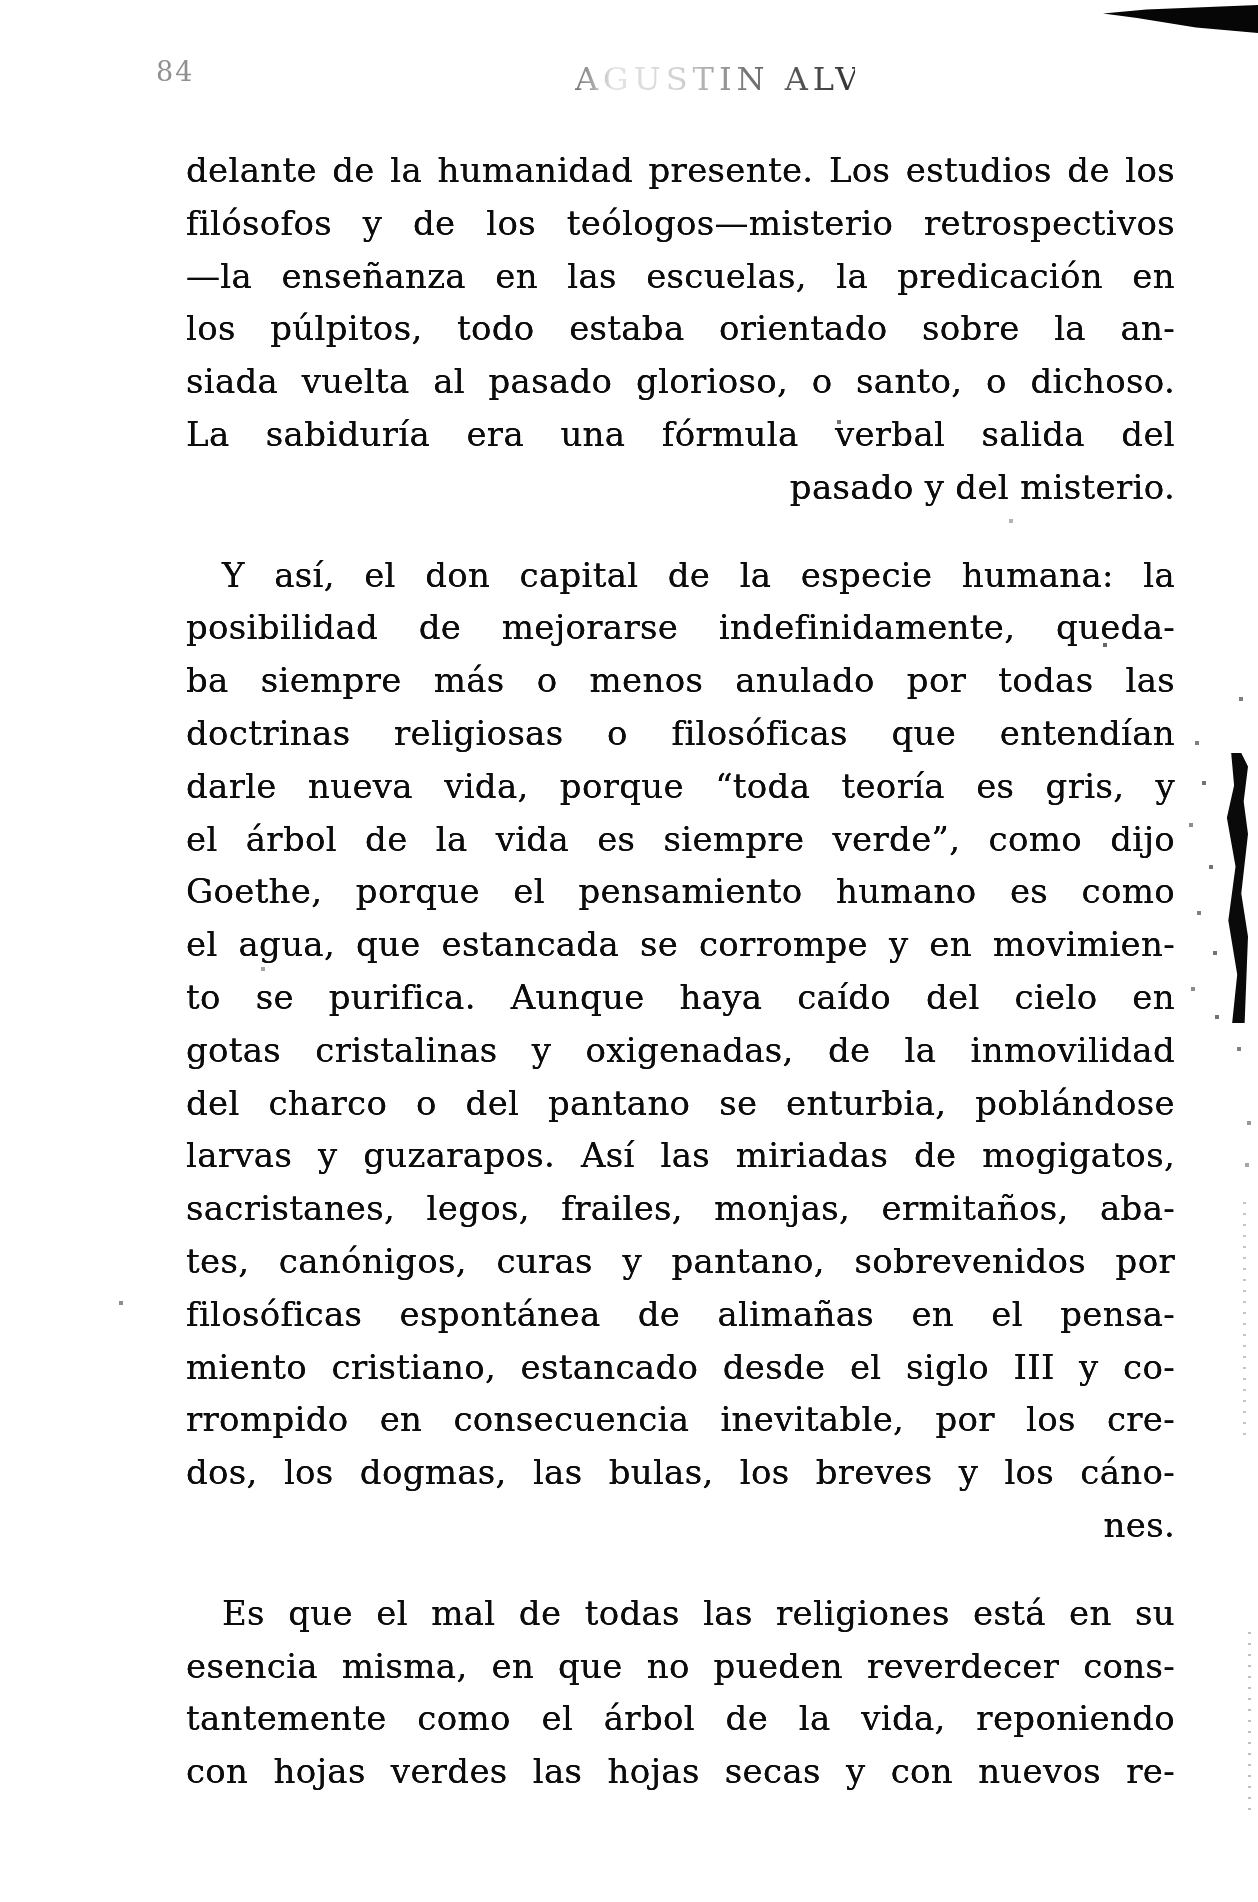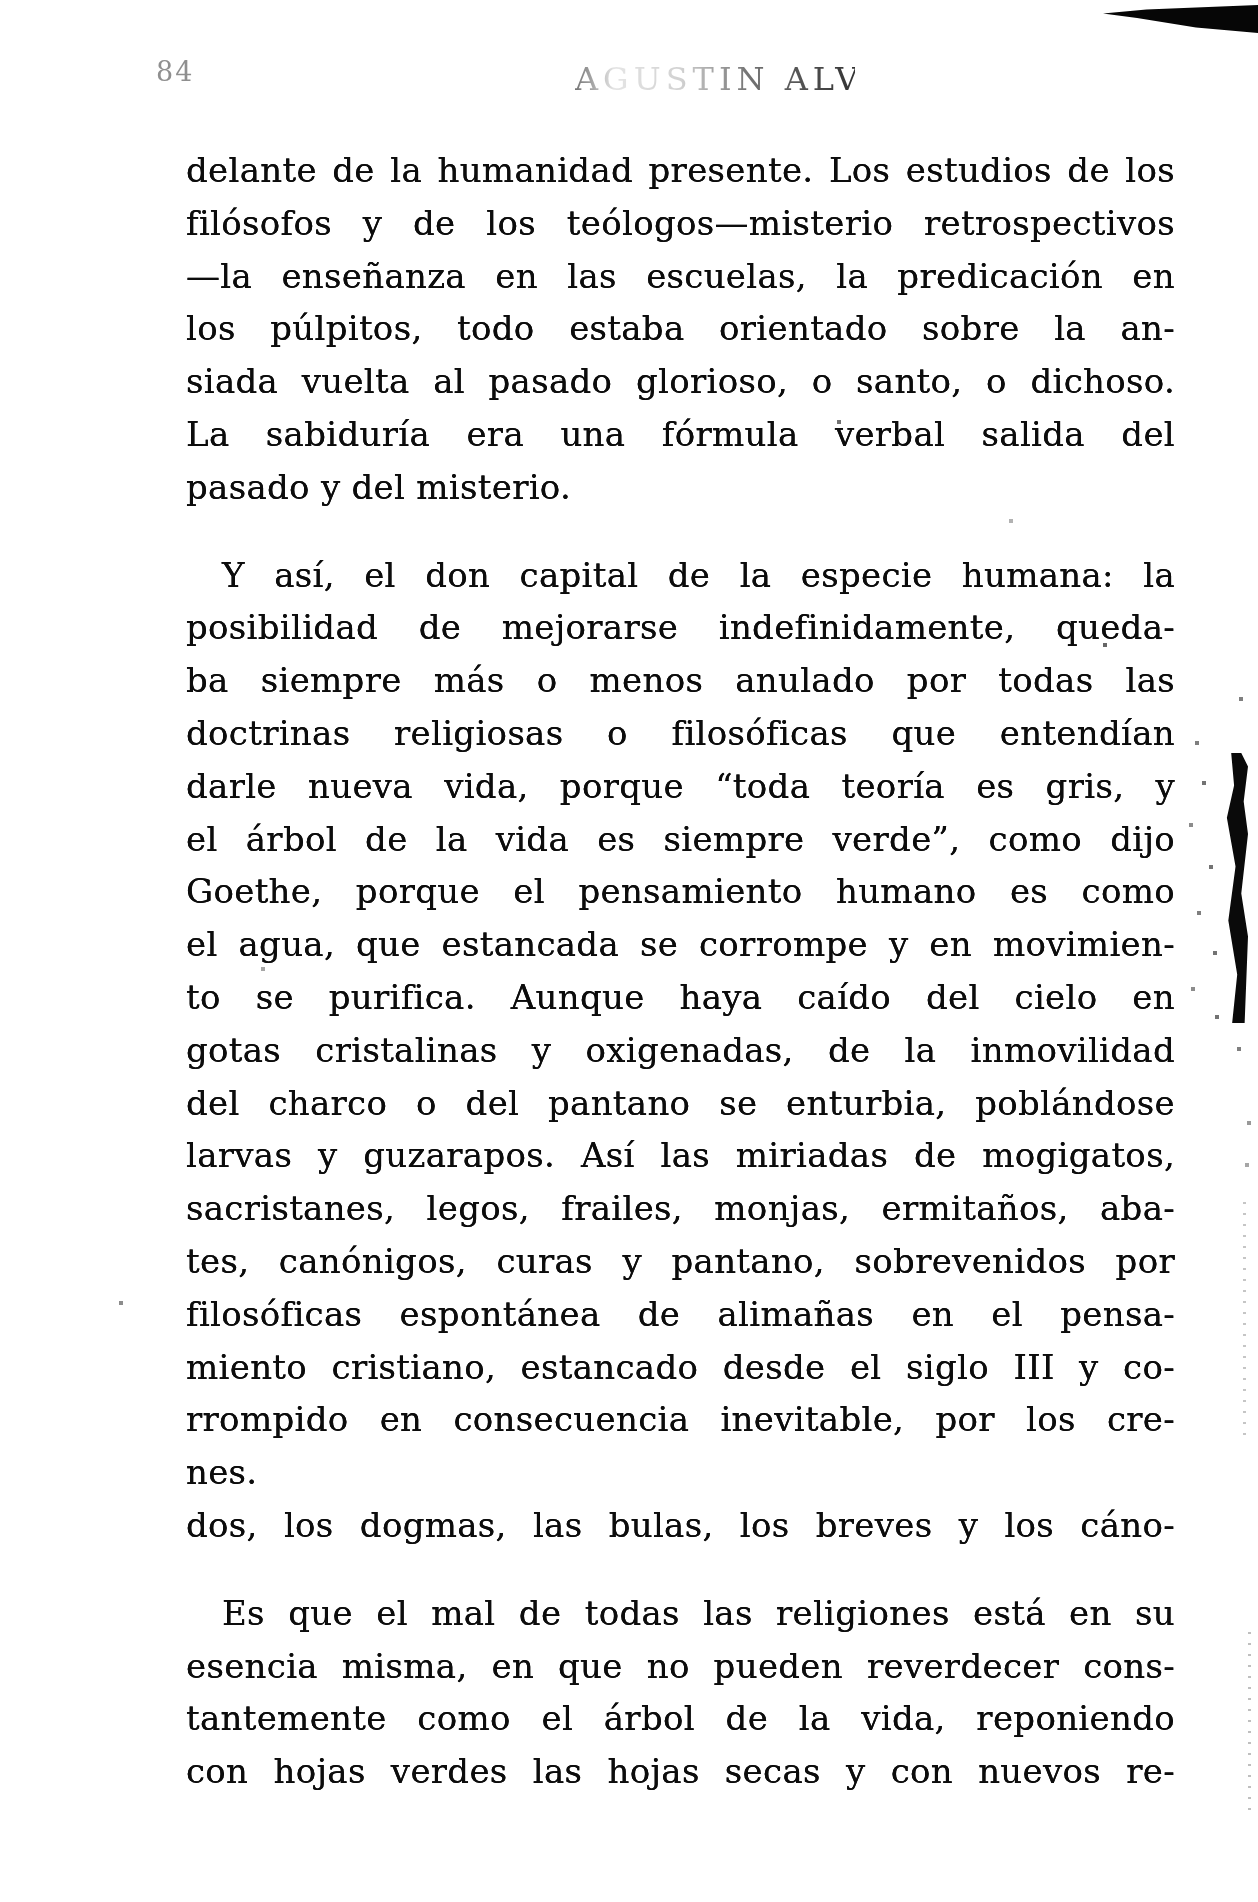--- a/index.html
+++ b/index.html
@@ -53,20 +53,21 @@
     width: 989px;
     font-size: 34px;
     line-height: 52.8px;
     text-shadow: 0 0 0.6px currentColor; 
     letter-spacing: 0.3px;
   }
   .ln {
     height: 52.8px;
     overflow: hidden;
     white-space: normal;
+    text-align: right;
   }
   .ln.j { text-align: justify; }
   .ln.j::after { content: ""; display: inline-block; width: 100%; height: 0; }
   .ln.ind { text-indent: 36px; margin-top: 35px; }
 
   
   .corner-wedge {
     position: absolute;
     left: 1103px;
     top: 5px;
@@ -151,22 +152,22 @@
       <div class="ln j">el agua, que estancada se corrompe y en movimien-</div>
       <div class="ln j">to se purifica. Aunque haya caído del cielo en</div>
       <div class="ln j">gotas cristalinas y oxigenadas, de la inmovilidad</div>
       <div class="ln j">del charco o del pantano se enturbia, poblándose</div>
       <div class="ln j">larvas y guzarapos. Así las miriadas de mogigatos,</div>
       <div class="ln j">sacristanes, legos, frailes, monjas, ermitaños, aba-</div>
       <div class="ln j">tes, canónigos, curas y pantano, sobrevenidos por</div>
       <div class="ln j">filosóficas espontánea de alimañas en el pensa-</div>
       <div class="ln j">miento cristiano, estancado desde el siglo III y co-</div>
       <div class="ln j">rrompido en consecuencia inevitable, por los cre-</div>
+      <div class="ln j">dos, los dogmas, las bulas, los breves y los cáno-</div>
       <div class="ln">nes.</div>
-      <div class="ln j">dos, los dogmas, las bulas, los breves y los cáno-</div>
       <div class="ln j ind">Es que el mal de todas las religiones está en su</div>
       <div class="ln j">esencia misma, en que no pueden reverdecer cons-</div>
       <div class="ln j">tantemente como el árbol de la vida, reponiendo</div>
       <div class="ln j">con hojas verdes las hojas secas y con nuevos re-</div>
     </div>
 
   <div class="ink-streak"></div>
 
   <div class="dotted-mark dm1"></div>
 

